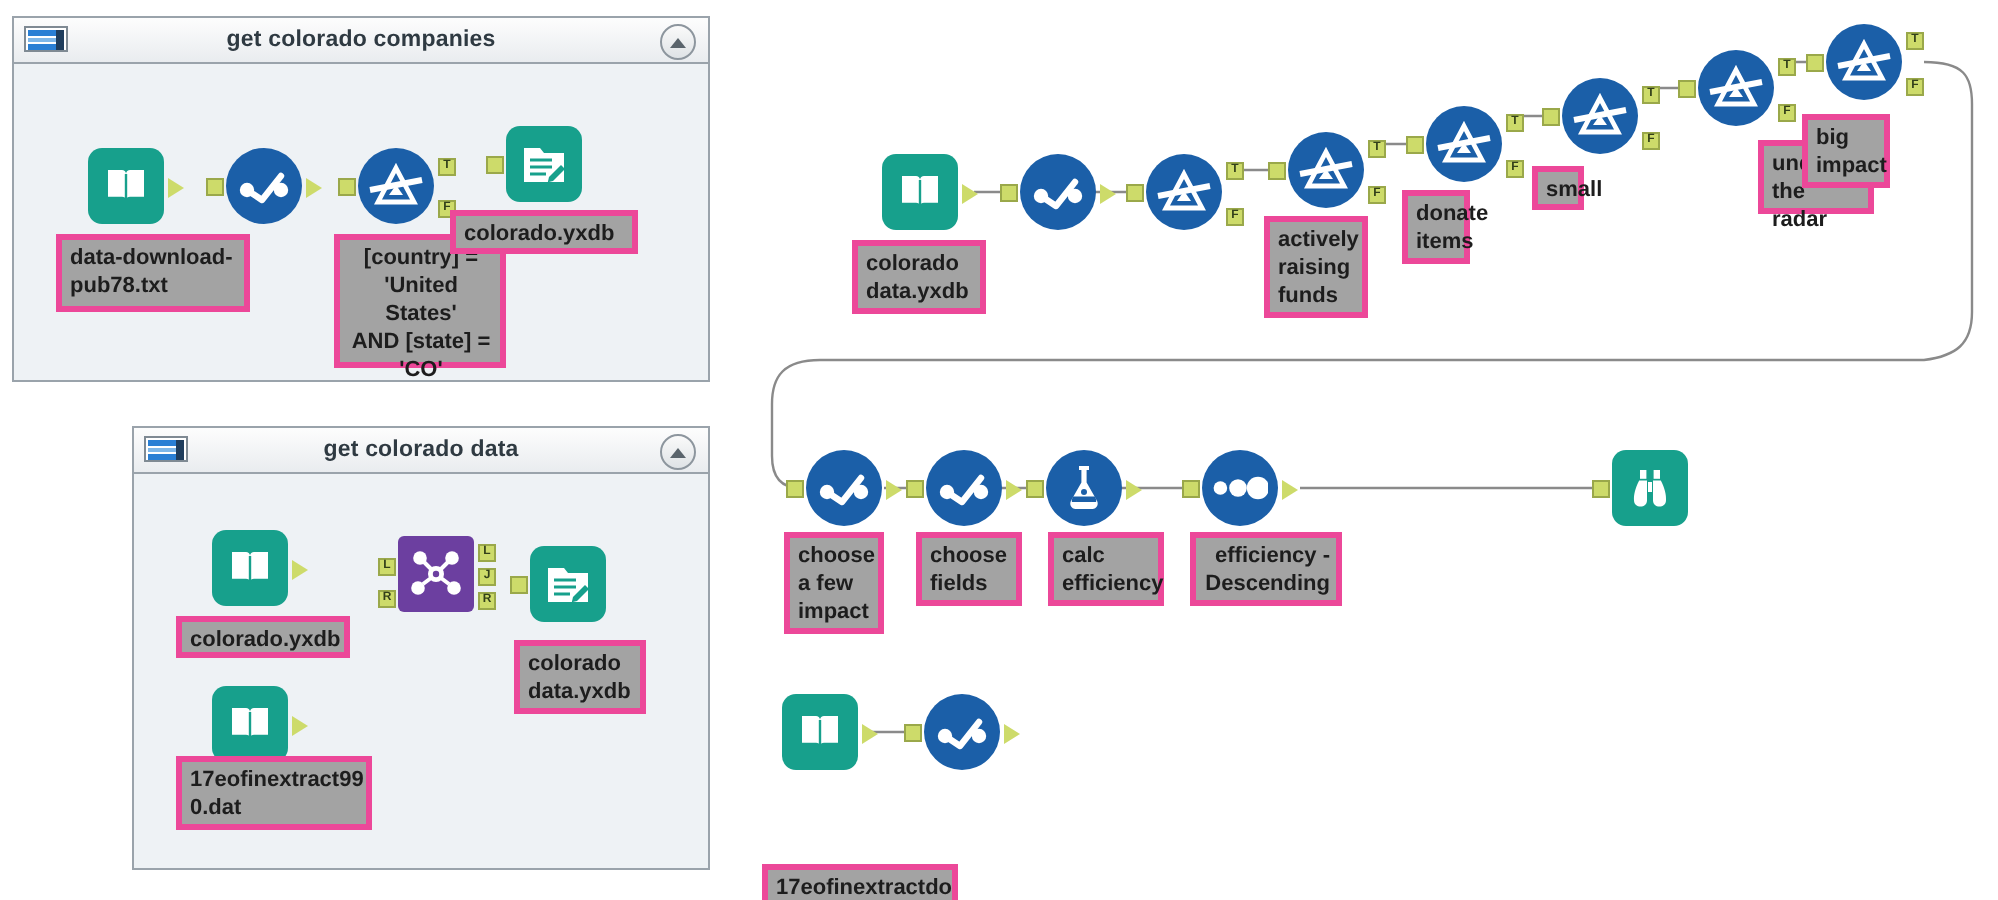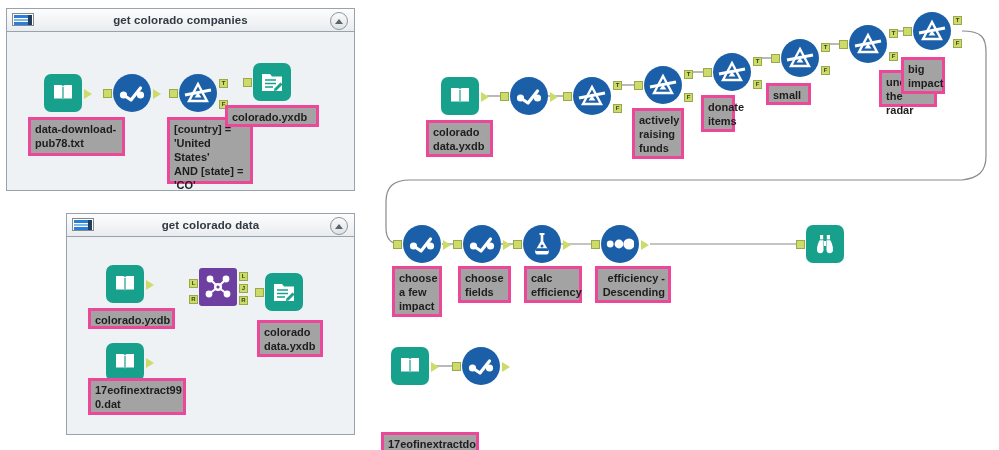--- a/index.html
+++ b/index.html
@@ -190,21 +190,21 @@
       <svg width="25" height="24" viewBox="0 0 25 24">
         <path d="M2 4h8l2 2.5h10V21H2z" fill="#ffffff"></path>
         <path d="M5 10h11 M5 13.5h11 M5 17h8" stroke="#17a08c" stroke-width="1.5"></path>
         <path d="M14.5 18.5 l6-6 2 2 -6 6 -2.6 .6z" fill="#17a08c"></path>
       </svg>
     </div>
   </div>
 
   <div class="anno" style="left:28px;top:117px;width:97px;height:39px;">data-download-
 pub78.txt</div>
-  <div class="anno" style="left:167px;top:117px;width:86px;height:67px;">[country] =
+  <div class="anno" style="left:167px;top:117px;width:86px;height:67px;text-align:center;">[country] =
 'United States'
 AND [state] =
 'CO'</div>
   <div class="anno" style="left:225px;top:105px;width:94px;height:22px;">colorado.yxdb</div>
 
   <div class="container" style="left:66px;top:213px;width:289px;height:222px;">
     <div class="container-head">
       <span class="cont-icon">
         <i class="bar1"></i>
           <i class="bar2"></i>
@@ -377,21 +377,21 @@
     <span class="port" style="left:40px;top:27px;">F</span>
   </div>
 
   <div class="anno" style="left:426px;top:120px;width:67px;height:37px;">colorado
 data.yxdb</div>
   <div class="anno" style="left:632px;top:108px;width:52px;height:51px;">actively
 raising
 funds</div>
   <div class="anno" style="left:701px;top:95px;width:34px;height:37px;">donate
 items</div>
-  <div class="anno" style="left:766px;top:83px;width:45px;height:22px;">small</div>
+  <div class="anno" style="left:766px;top:83px;width:26px;height:22px;">small</div>
   <div class="anno" style="left:879px;top:70px;width:58px;height:37px;">under the
 radar</div>
   <div class="anno" style="left:901px;top:57px;width:44px;height:37px;">big
 impact</div>
 
   <div class="tool" style="left:403px;top:225px;">
     <span class="port" style="left:-10px;top:15px;"></span>
     <div class="round">
       <svg width="26" height="20" viewBox="0 0 26 20">
         <circle cx="4.5" cy="12" r="3.6" fill="#fff"></circle>

